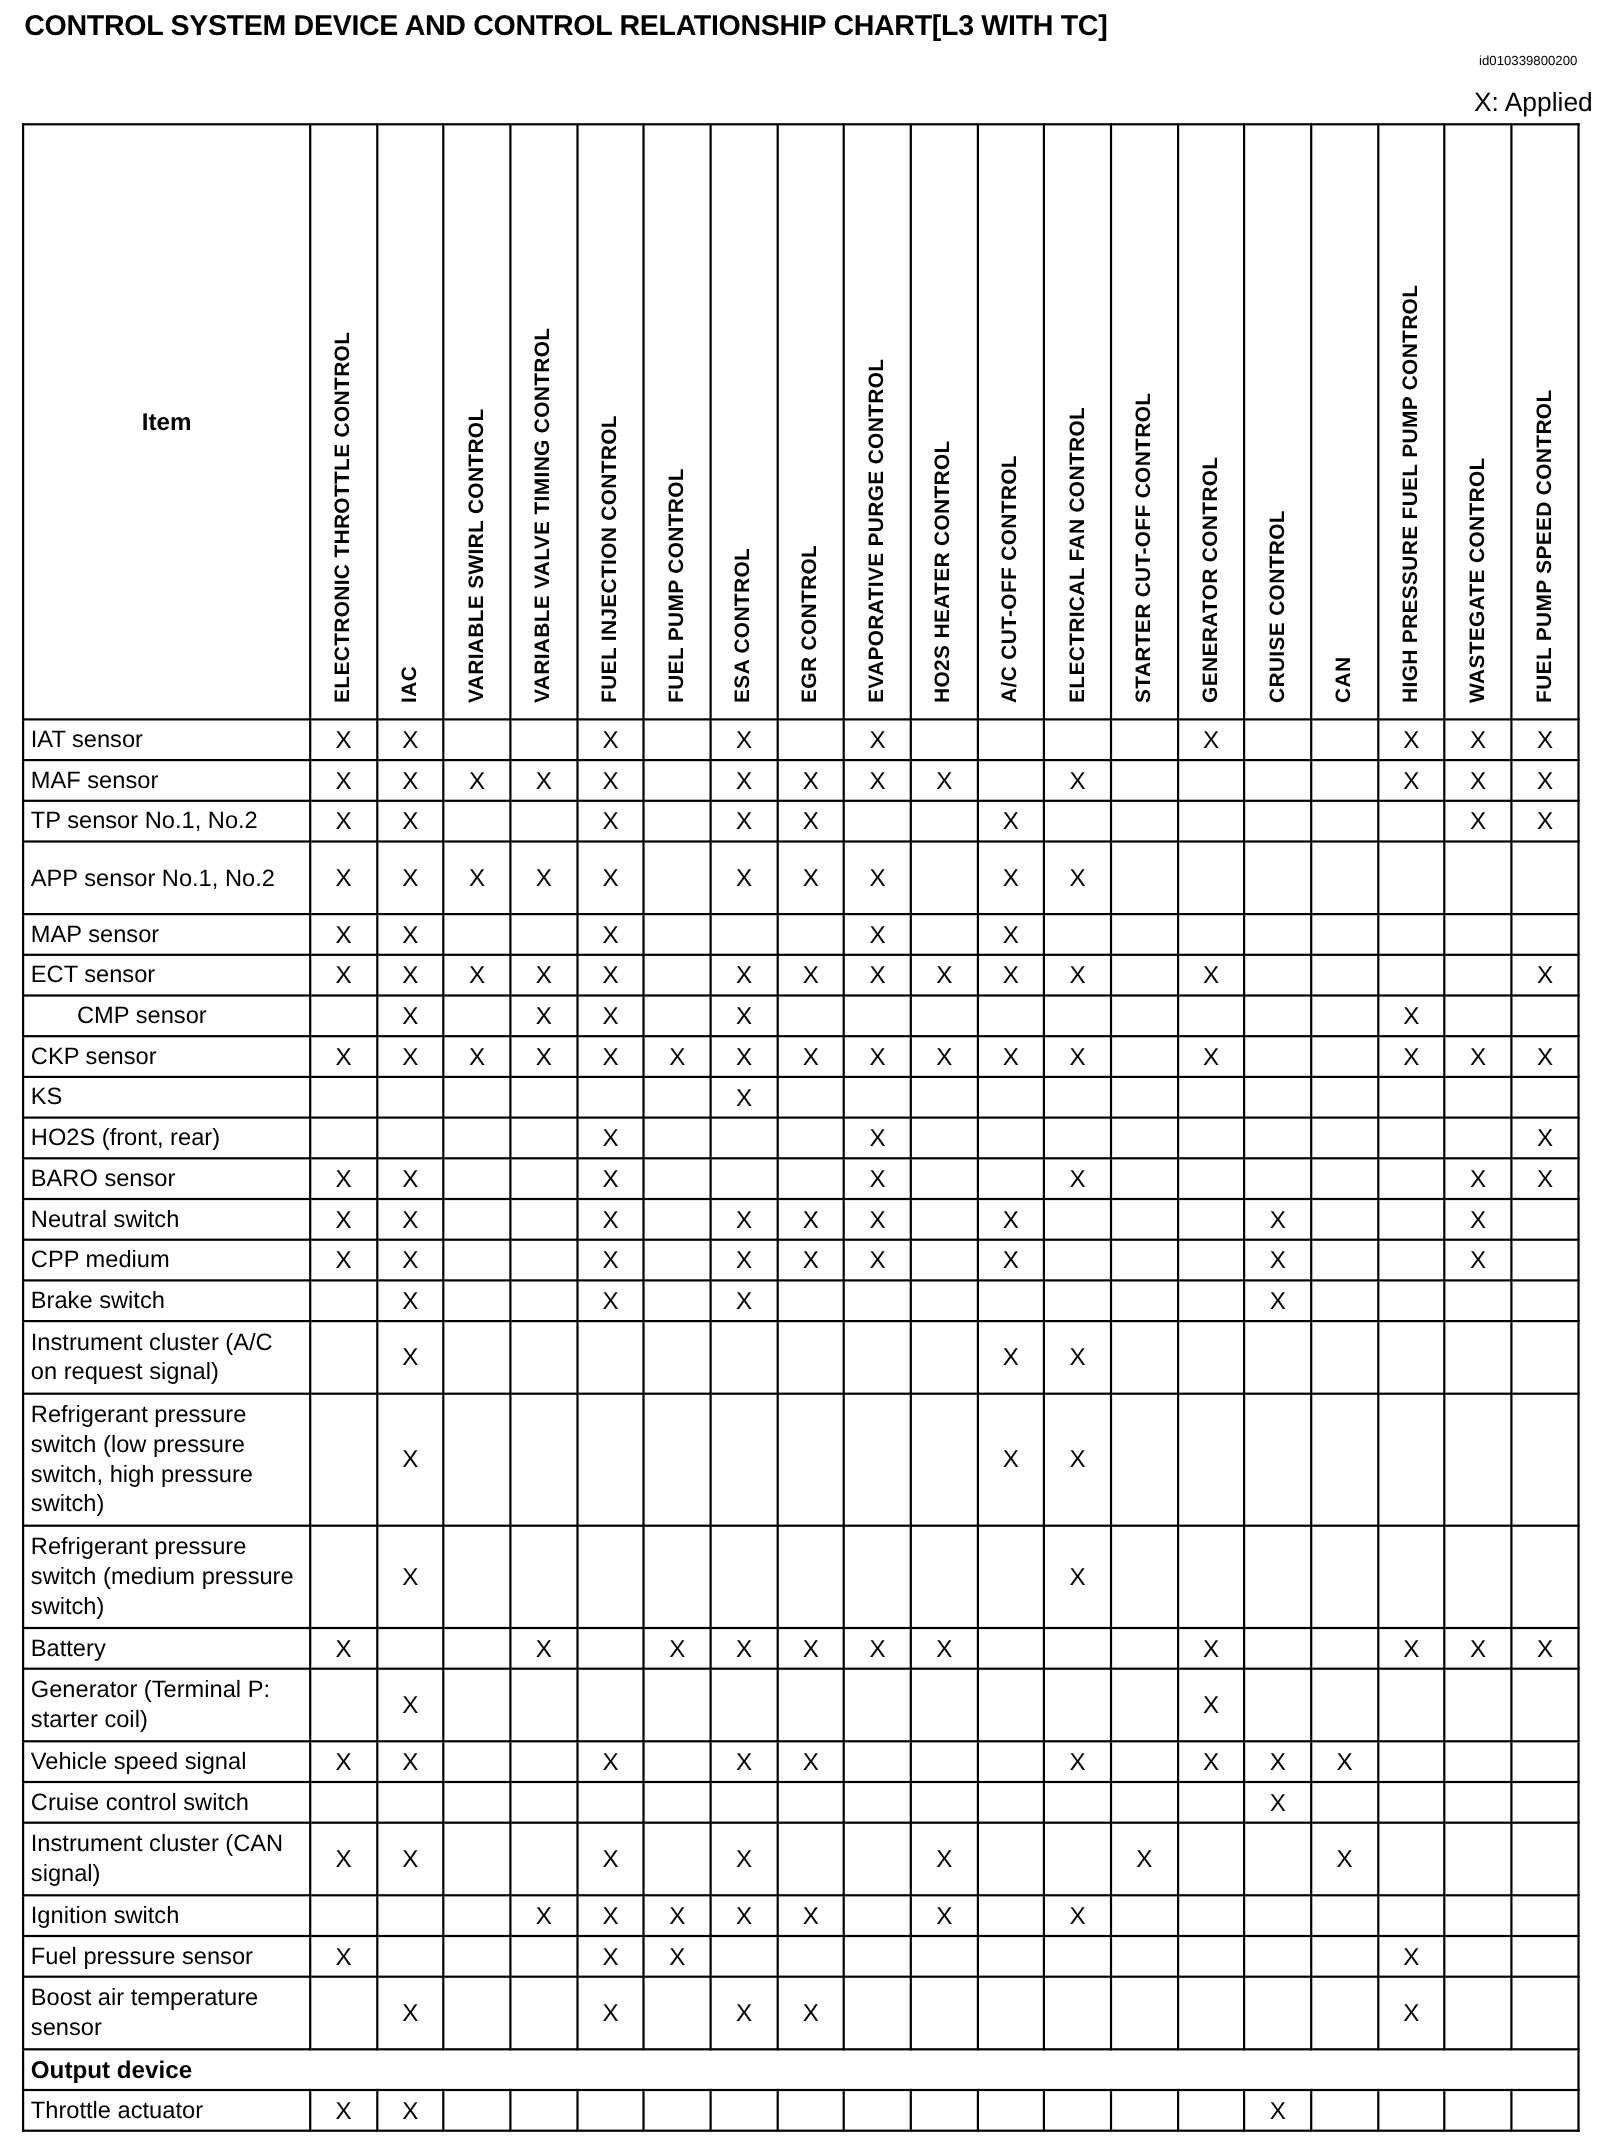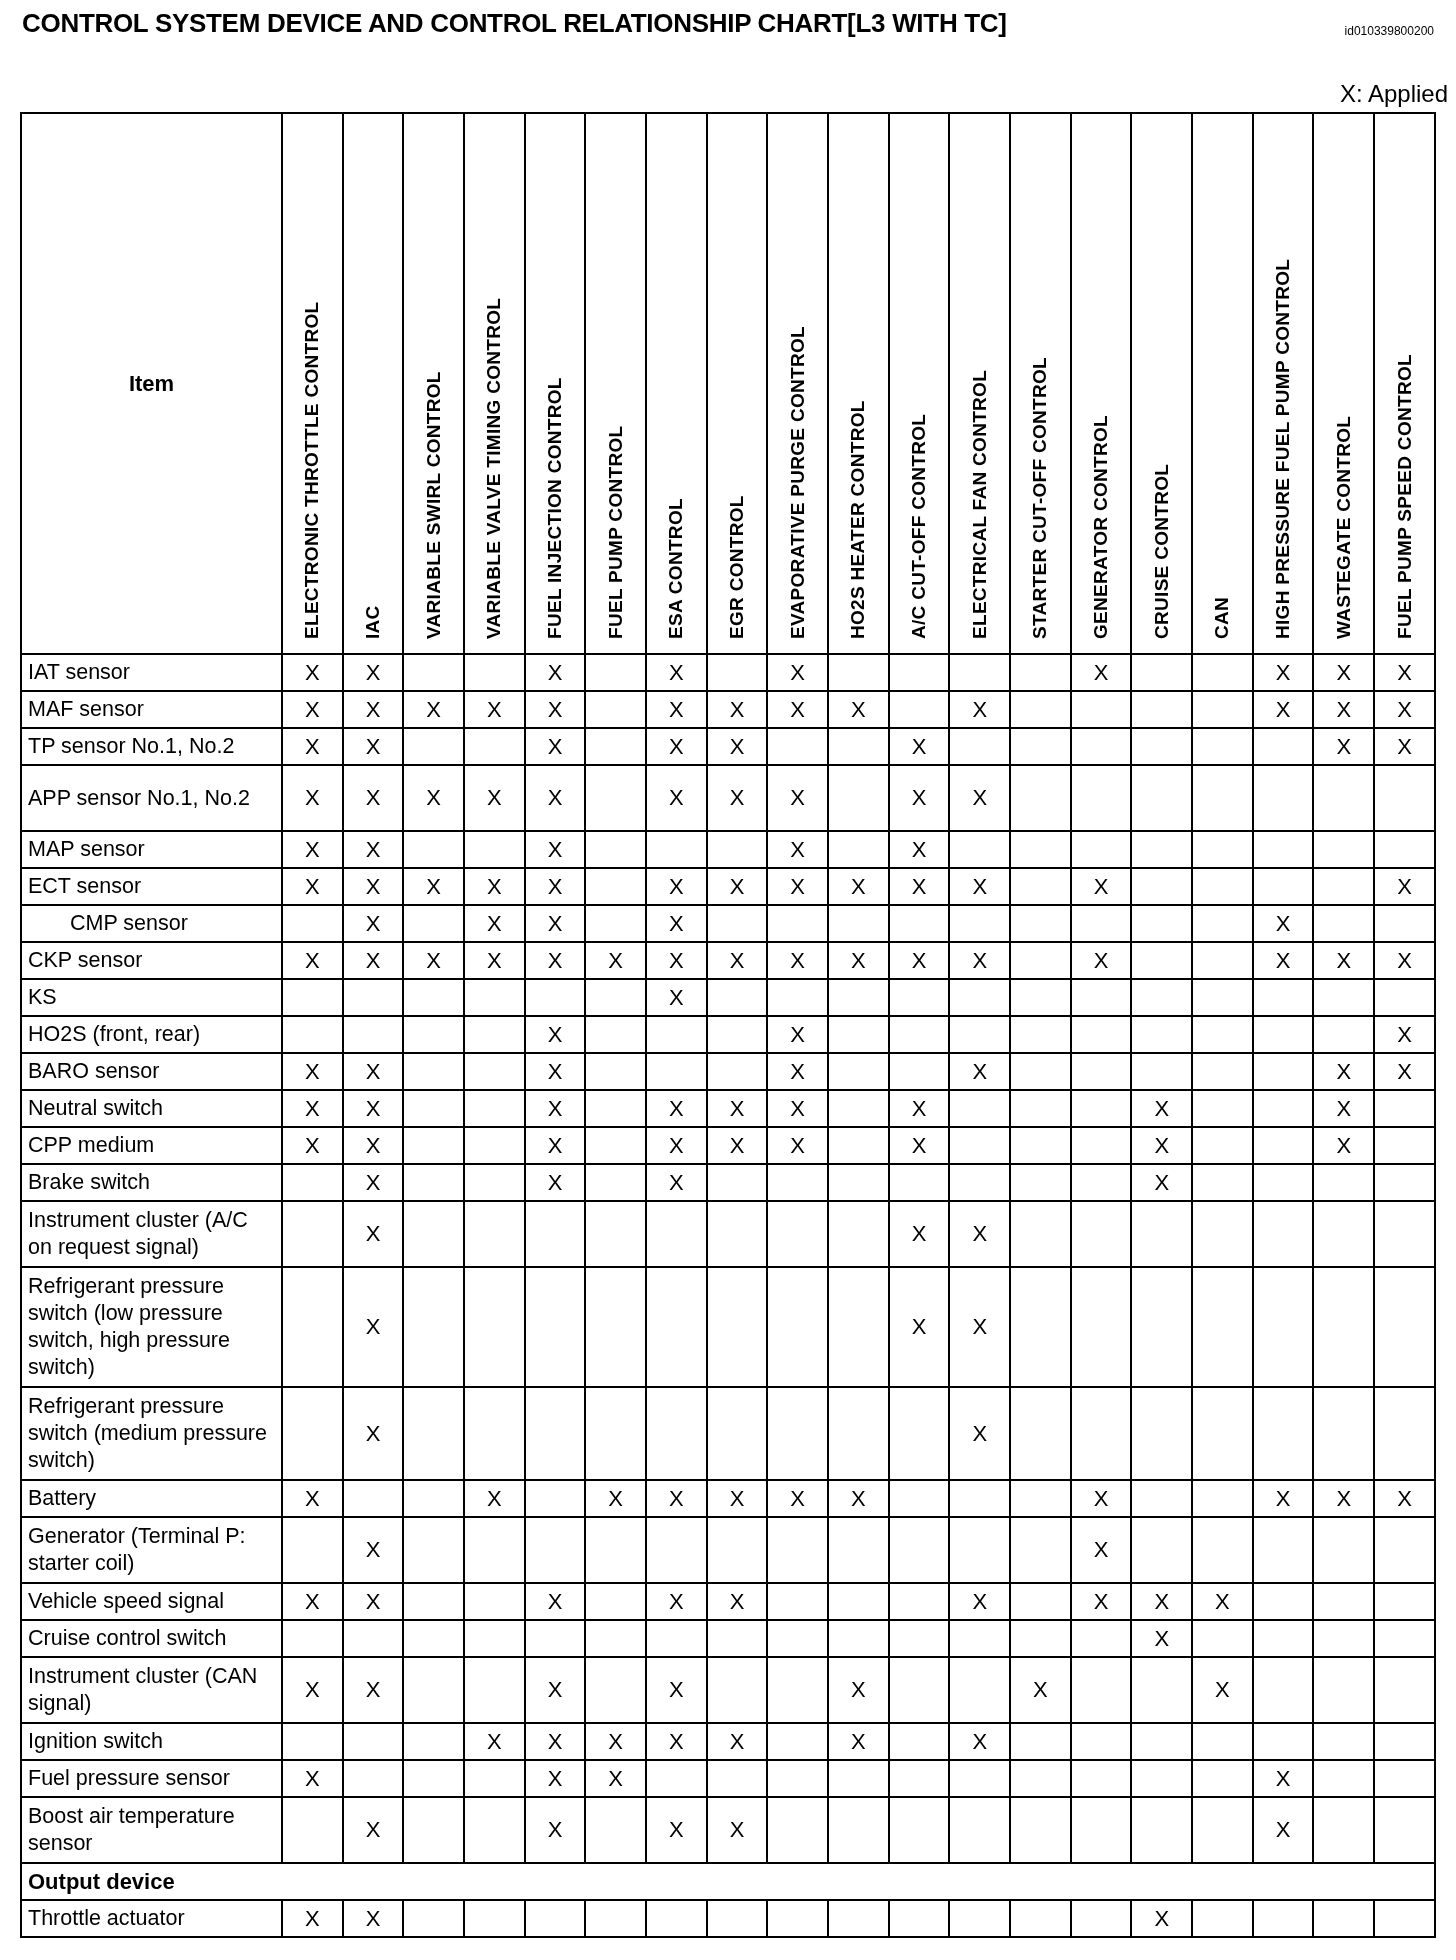--- a/index.html
+++ b/index.html
@@ -1,18 +1,18 @@
 <!DOCTYPE html>
 <html><head>
 <meta charset="utf-8">
 <style>
   html,body{margin:0;padding:0;background:#fff;}
   body{width:1456px;height:1960px;position:relative;font-family:"Liberation Sans",sans-serif;color:#000;overflow:hidden;}
   .title{position:absolute;left:22px;top:8px;font-size:26px;font-weight:bold;letter-spacing:-0.3px;}
-  .docid{position:absolute;right:22px;top:24px;font-size:12px;}
+  .docid{position:absolute;right:22px;top:48px;font-size:12px;}
   .legend{position:absolute;right:8px;top:80px;font-size:24px;}
   table{position:absolute;left:20px;top:112px;border-collapse:collapse;table-layout:fixed;width:1416px;}
   td,th{border:2px solid #000;padding:0;}
   th.item{width:259px;font-size:22px;font-weight:bold;}
   th.col{height:539px;vertical-align:bottom;position:relative;}
   th.col .v{position:absolute;left:50%;bottom:14px;transform-origin:left bottom;transform:rotate(-90deg) translateY(50%);white-space:nowrap;font-size:19px;font-weight:bold;letter-spacing:0.3px;}
   td.lbl{font-size:21.5px;line-height:27px;padding:2px 6px;vertical-align:middle;}
   td.sec{font-size:22px;font-weight:bold;padding:2px 6px;height:31px;}
   td.x{text-align:center;font-size:22px;vertical-align:middle;}
 </style>

